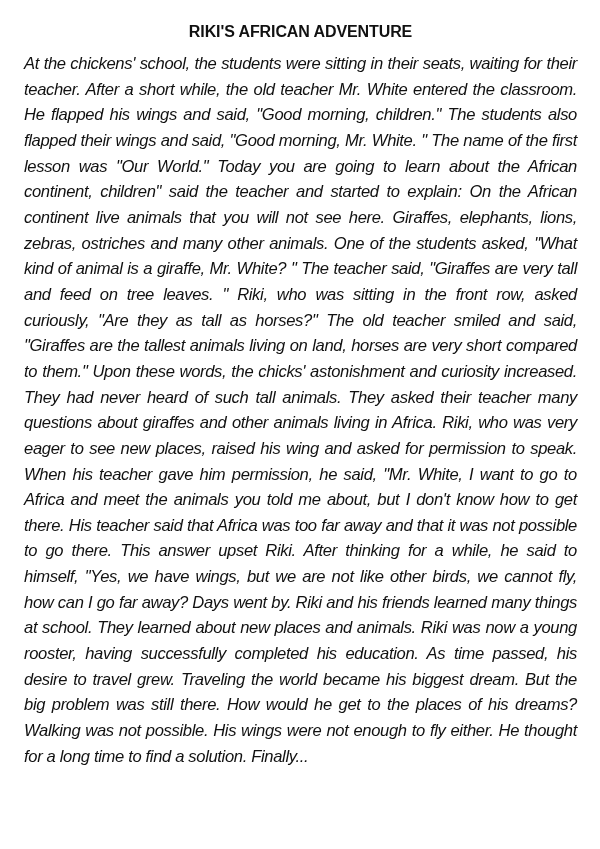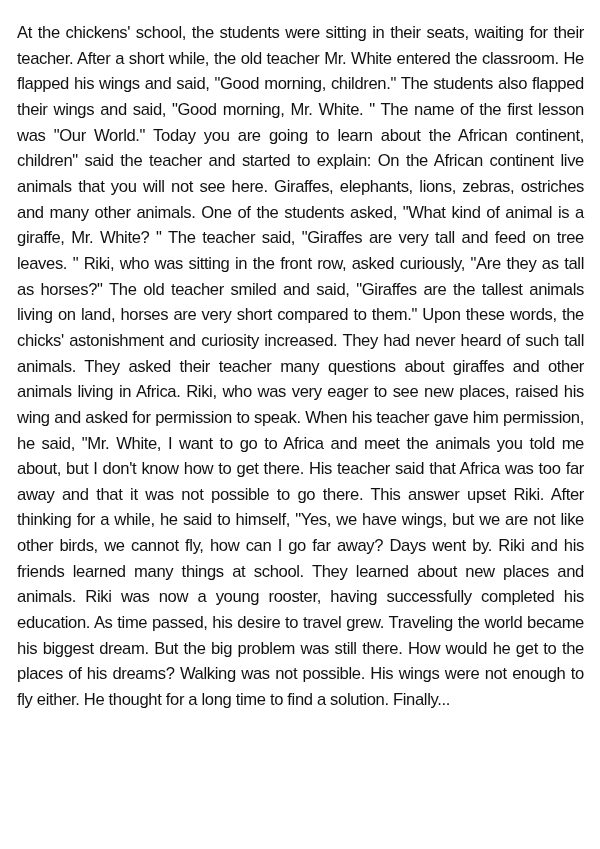--- a/index.html
+++ b/index.html
@@ -23,27 +23,29 @@
     }
     .title {
       text-align: center;
       font-weight: bold;
       font-size: 16px;
       line-height: 24px;
       margin: 0 0 0 0;
       letter-spacing: -0.1px;
     }
     .body-text {
-      margin: 0;
+      margin: 7px;
       font-size: 16.6px;
       line-height: 25.65px;
       text-align: justify;
       text-align-last: left;
       letter-spacing: -0.35px;
       word-spacing: 0px;
+      font-style: italic;
     }
   </style>
 </head>
 <body>
 
 <div class="page">
+  <h1 class="title">RIKI'S AFRICAN ADVENTURE</h1>
   <p class="body-text">At the chickens' school, the students were sitting in their seats, waiting for their teacher. After a short while, the old teacher Mr. White entered the classroom. He flapped his wings and said, "Good morning, children." The students also flapped their wings and said, "Good morning, Mr. White. " The name of the first lesson was "Our World." Today you are going to learn about the African continent, children" said the teacher and started to explain: On the African continent live animals that you will not see here. Giraffes, elephants, lions, zebras, ostriches and many other animals. One of the students asked, "What kind of animal is a giraffe, Mr. White? " The teacher said, "Giraffes are very tall and feed on tree leaves. " Riki, who was sitting in the front row, asked curiously, "Are they as tall as horses?" The old teacher smiled and said, "Giraffes are the tallest animals living on land, horses are very short compared to them." Upon these words, the chicks' astonishment and curiosity increased. They had never heard of such tall animals. They asked their teacher many questions about giraffes and other animals living in Africa. Riki, who was very eager to see new places, raised his wing and asked for permission to speak. When his teacher gave him permission, he said, "Mr. White, I want to go to Africa and meet the animals you told me about, but I don't know how to get there. His teacher said that Africa was too far away and that it was not possible to go there. This answer upset Riki. After thinking for a while, he said to himself, "Yes, we have wings, but we are not like other birds, we cannot fly, how can I go far away? Days went by. Riki and his friends learned many things at school. They learned about new places and animals. Riki was now a young rooster, having successfully completed his education. As time passed, his desire to travel grew. Traveling the world became his biggest dream. But the big problem was still there. How would he get to the places of his dreams? Walking was not possible. His wings were not enough to fly either. He thought for a long time to find a solution. Finally...</p>
 </div>
 
 </body></html>

